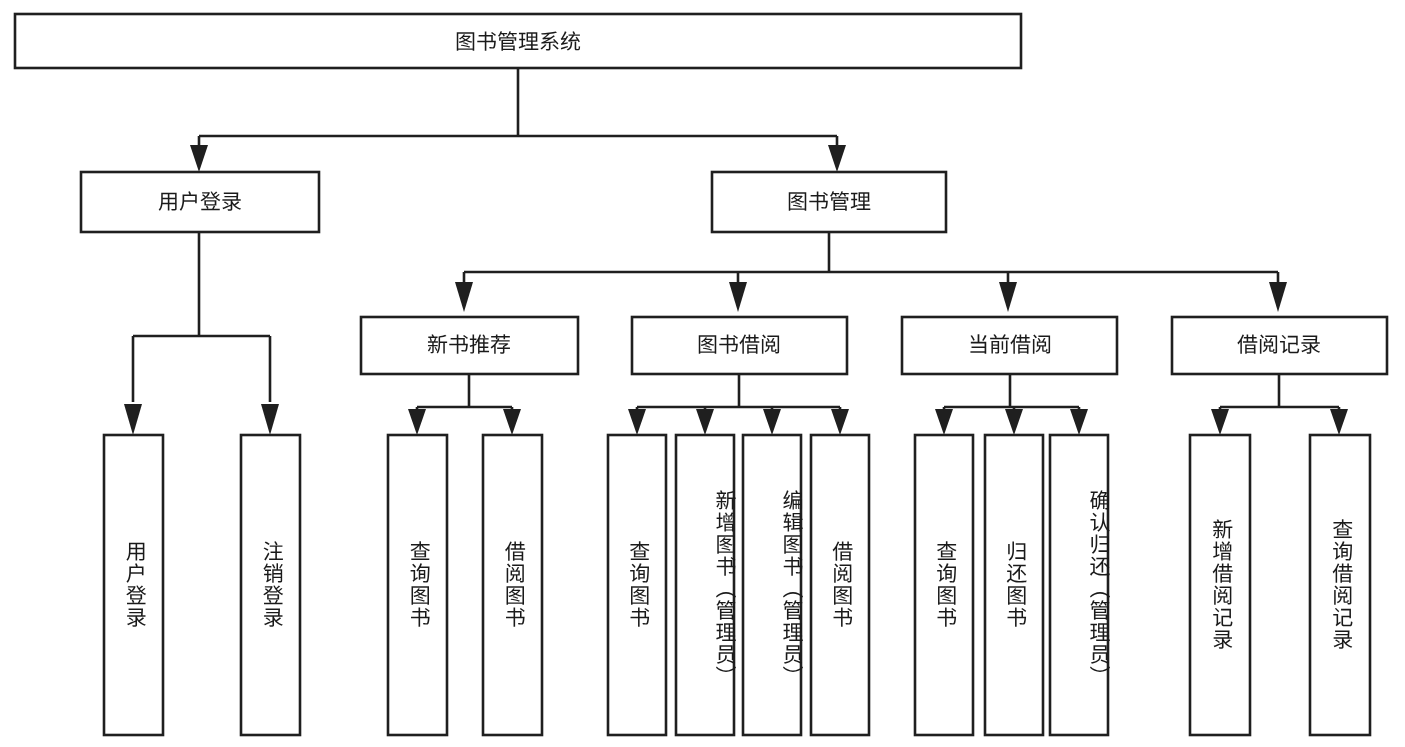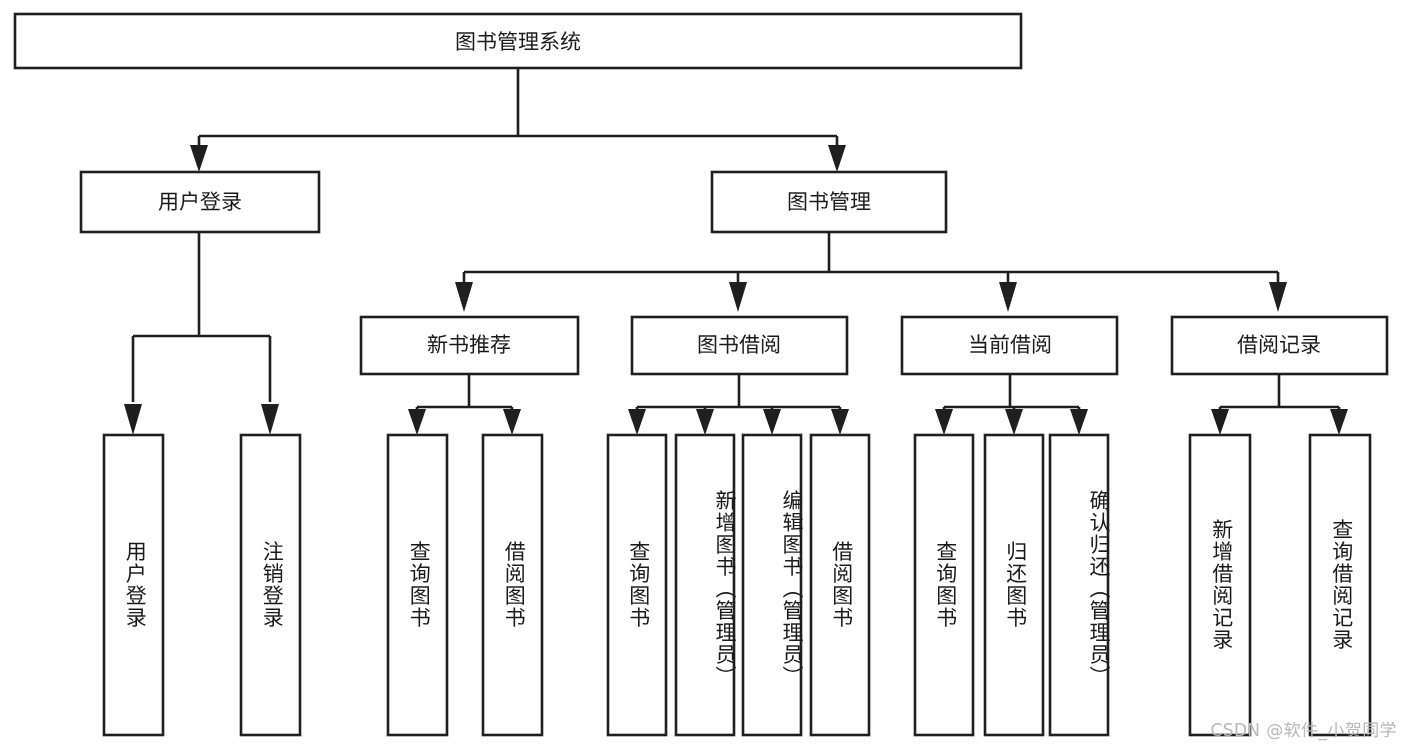--- a/index.html
+++ b/index.html
@@ -224,15 +224,14 @@
   <div class="node-label-v" style="left:743px; top:435px; width:58px; height:300px; align-items:flex-start; padding-top:8px; box-sizing:border-box;">编辑图书（管理员）</div>
   <div class="node-label-v" style="left:811px; top:435px; width:58px; height:300px;">借阅图书</div>
 
   <div class="node-label-v" style="left:915px; top:435px; width:58px; height:300px;">查询图书</div>
   <div class="node-label-v" style="left:985px; top:435px; width:58px; height:300px;">归还图书</div>
   <div class="node-label-v" style="left:1050px; top:435px; width:58px; height:300px; align-items:flex-start; padding-top:8px; box-sizing:border-box;">确认归还（管理员）</div>
 
   <div class="node-label-v" style="left:1190px; top:435px; width:60px; height:300px;">新增借阅记录</div>
   <div class="node-label-v" style="left:1310px; top:435px; width:60px; height:300px;">查询借阅记录</div>
 
-  <div class="watermark">CSDN @软件_小贺同学</div>
 
 </div>
 
 </body></html>

